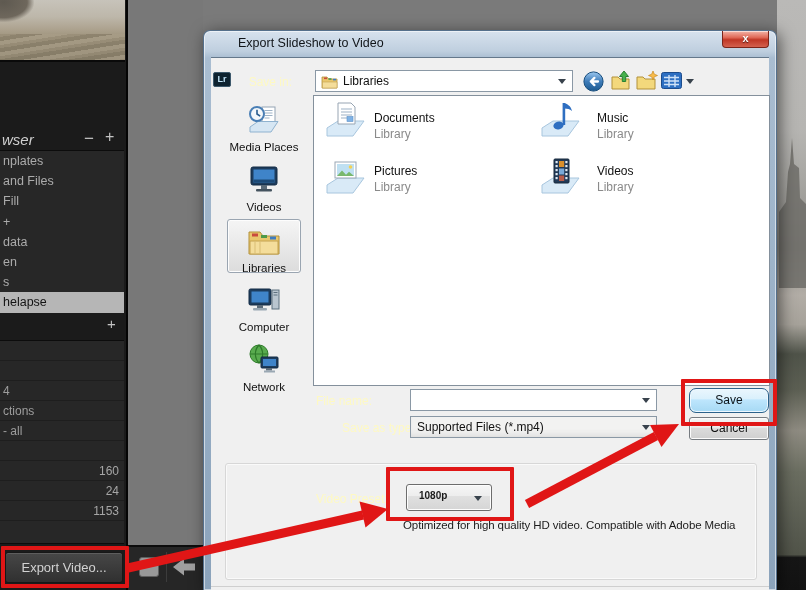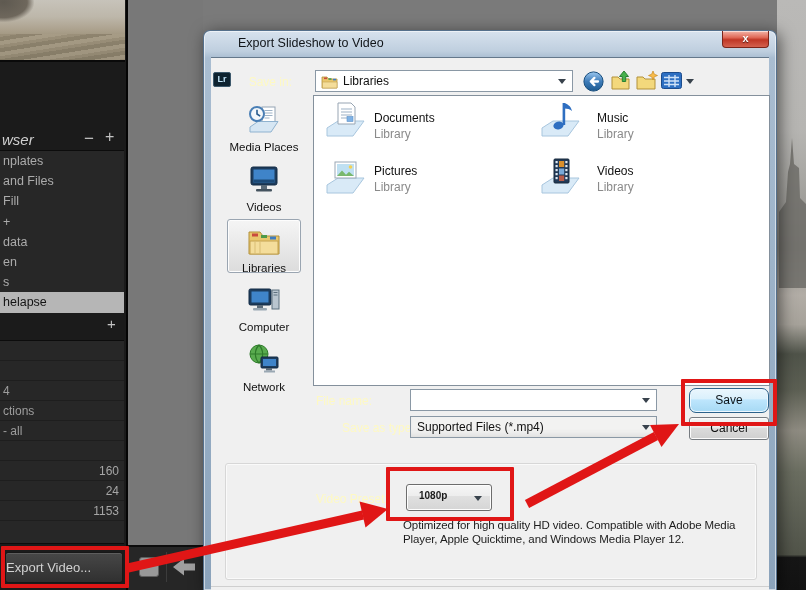--- a/index.html
+++ b/index.html
@@ -27,21 +27,21 @@
   .lr-item { height:20.2px; line-height:20px; font-size:12.5px; color:#ababab; padding-left:3px;
     white-space:nowrap; overflow:hidden; }
   .lr-item.selected { background:#b6b6b6; color:#141414; }
   .lr-row { height:20px; line-height:20px; font-size:12px; color:#9d9d9d; padding:0 5px 0 3px;
     border-bottom:1px solid #1e1e1e; white-space:nowrap; }
   .lr-row .cnt { float:right; color:#a6a6a6; }
   .redbox { border:4px solid #e01616; z-index:40; border-radius:1px; }
   .export-btn { left:5px; top:552px; width:118px; height:31px;
     background:linear-gradient(180deg,#474747,#303030);
     border:1px solid #171717; border-radius:3px; box-shadow:inset 0 1px 0 #5d5d5d;
-    color:#d2d2d2; font-size:13px; line-height:29px; z-index:3; }
+    color:#d2d2d2; font-size:13px; text-align:center; line-height:29px; z-index:3; }
 
   
   .center-strip { left:130px; top:0; width:73px; height:590px; background:#787878; z-index:1; }
   .bottom-bar { left:128px; top:545px; width:75px; height:45px; background:#262626; border-top:2px solid #0c0c0c; z-index:3; }
   .stop-sq { left:139px; top:557px; width:20px; height:20px; background:#989898;
     border:1px solid #5f5f5f; border-radius:3px; z-index:4; }
   .vdiv { left:166px; top:552px; width:1px; height:30px; background:#3c3c3c; z-index:4; }
 
   
   .photo-strip { left:777px; top:0; width:29px; height:590px; z-index:1;
@@ -342,21 +342,20 @@
   <div class="abs redbox" style="left:681px;top:379px;width:96px;height:47px;"></div>
 
   <div class="abs groupbox"></div>
   <div class="lbl" style="left:316px;top:492px;">Video Preset:</div>
   <div class="abs preset-dd">
     <span class="ptxt">1080p</span>
     <span class="caret" style="right:9px;top:11px;"></span>
   </div>
   <div class="abs redbox" style="left:386px;top:467px;width:128px;height:54px;"></div>
   <div class="desc" style="left:403px;top:519px;">Optimized for high quality HD video. Compatible with Adobe Media</div>
-  <div class="desc" style="left:403px;top:533px;">Player, Apple Quicktime, and Windows Media Player 12.</div>
   <div class="abs hline"></div>
 
   <svg class="abs overlay" viewBox="0 0 806 590">
     <line x1="128" y1="568" x2="363" y2="515" stroke="#e01616" stroke-width="9"></line>
     <polygon points="388,509 365.5,527.5 359.5,501.5" fill="#e01616"></polygon>
     <line x1="527" y1="504" x2="656" y2="436" stroke="#e01616" stroke-width="9"></line>
     <polygon points="679,424 661.5,447 650,425" fill="#e01616"></polygon>
   </svg>
 
 </div>

